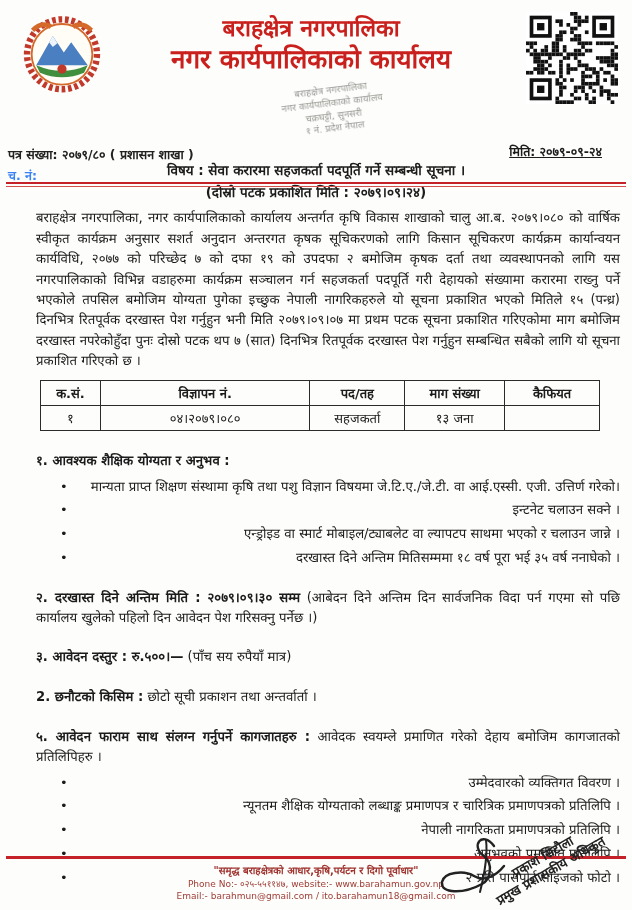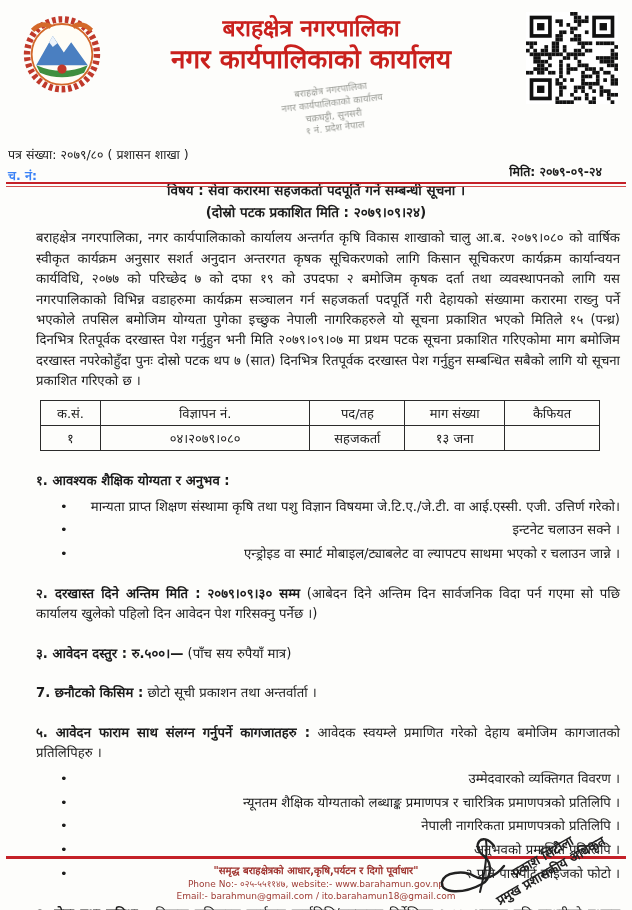--- a/index.html
+++ b/index.html
@@ -20,38 +20,38 @@
   .title-office{font-size:26px;font-weight:bold;color:#c9201d;line-height:1.3;}
   .stamp{
     position:absolute;left:238px;top:84px;width:190px;
     transform:rotate(-7deg);
     text-align:center;color:rgba(88,92,84,.62);
     font-size:9.5px;line-height:1.35;filter:blur(.3px);
     pointer-events:none;
   }
   .qr{position:absolute;right:14px;top:12px;width:92px;height:92px;background:#fff;}
   .qr svg{width:100%;height:100%;}
-  .refline{position:absolute;left:8px;top:146px;font-size:12.5px;font-weight:normal;color:#222;}
+  .refline{position:absolute;left:8px;top:146px;font-size:12.5px;font-weight:bold;color:#222;}
   .serialline{position:absolute;left:8px;top:167px;font-size:12.5px;font-weight:bold;color:#3b82f6;}
   .rule-top{
     position:absolute;left:6px;right:6px;top:182px;height:2px;
     border-top:2.5px solid #c42128;border-bottom:1px solid #d4504d;
   }
   
-  .dateline{text-align:right;margin:20px 30px 0 0;font-size:12.5px;font-weight:bold;}
+  .dateline{text-align:right;margin:0 30px 0 0;font-size:12.5px;font-weight:bold;text-decoration:underline;}
   .subject{text-align:center;font-weight:bold;font-size:13.5px;margin-top:0;line-height:1.6;}
   
   .bodypara{
     margin:5px 12px 0 36px;text-align:justify;
     font-size:13.2px;line-height:1.55;
   }
   
   table.vac{border-collapse:collapse;margin:8px 0 0 40px;width:560px;font-size:13px;}
   table.vac th,table.vac td{border:1.4px solid #2b2b2b;text-align:center;padding:2px 4px;height:20px;}
-  table.vac th{font-weight:normal;}
+  table.vac th{font-weight:bold;}
   
   .sections{margin:6px 12px 0 36px;font-size:13.2px;line-height:1.5;}
   .sec{margin-top:20px;text-align:justify;}
   .sec b{font-weight:bold;}
   ul.blts{margin:6px 0 2px 0;padding-left:24px;list-style:none;}
   ul.blts li{position:relative;padding-left:14px;margin-top:4px;text-align:right;}
   ul.blts li::before{content:"•";position:absolute;left:0;top:0;font-size:13px;}
   
   .rule-bottom{position:absolute;left:6px;right:6px;top:856px;border-top:3px solid #c42128;}
   .footer{position:absolute;left:0;right:0;top:864px;text-align:center;line-height:1.35;}
@@ -344,35 +344,36 @@
     </table>
 
   <div class="sections">
 
     <div class="sec">
       <b>१. आवश्यक शैक्षिक योग्यता र अनुभव :</b>
       <ul class="blts">
         <li>मान्यता प्राप्त शिक्षण संस्थामा कृषि तथा पशु विज्ञान विषयमा जे.टि.ए./जे.टी. वा आई.एस्सी. एजी. उत्तिर्ण गरेको।</li>
         <li>इन्टनेट चलाउन सक्ने ।</li>
         <li>एन्ड्रोइड वा स्मार्ट मोबाइल/ट्याबलेट वा ल्यापटप साथमा भएको र चलाउन जान्ने ।</li>
+        <li>दरखास्त दिने अन्तिम मितिसम्ममा १८ वर्ष पूरा भई ३५ वर्ष ननाघेको ।</li>
       </ul>
     </div>
 
     <div class="sec">
       <b>२. दरखास्त दिने अन्तिम मिति : २०७९।०९।३० सम्म</b>
       <span>(आबेदन दिने अन्तिम दिन सार्वजनिक विदा पर्न गएमा सो पछि कार्यालय खुलेको पहिलो दिन आवेदन पेश गरिसक्नु पर्नेछ ।)</span>
     </div>
 
     <div class="sec">
       <b>३. आवेदन दस्तुर : रु.५००।—</b>
       <span>(पाँच सय रुपैयाँ मात्र)</span>
     </div>
 
     <div class="sec">
-      <b>7. छनौटको किसिम :</b>
+      <b>2. छनौटको किसिम :</b>
       <span>छोटो सूची प्रकाशन तथा अन्तर्वार्ता ।</span>
     </div>
 
     <div class="sec">
       <b>५. आवेदन फाराम साथ संलग्न गर्नुपर्ने कागजातहरु :</b>
       <span>आवेदक स्वयम्ले प्रमाणित गरेको देहाय बमोजिम कागजातको प्रतिलिपिहरु ।</span>
       <ul class="blts">
         <li>उम्मेदवारको व्यक्तिगत विवरण ।</li>
         <li>न्यूनतम शैक्षिक योग्यताको लब्धाङ्क प्रमाणपत्र र चारित्रिक प्रमाणपत्रको प्रतिलिपि ।</li>
         <li>नेपाली नागरिकता प्रमाणपत्रको प्रतिलिपि ।</li>

